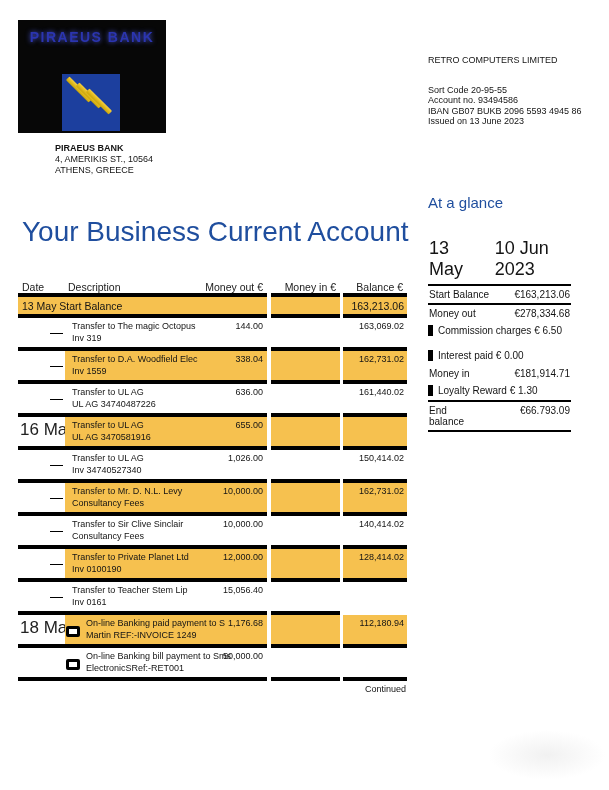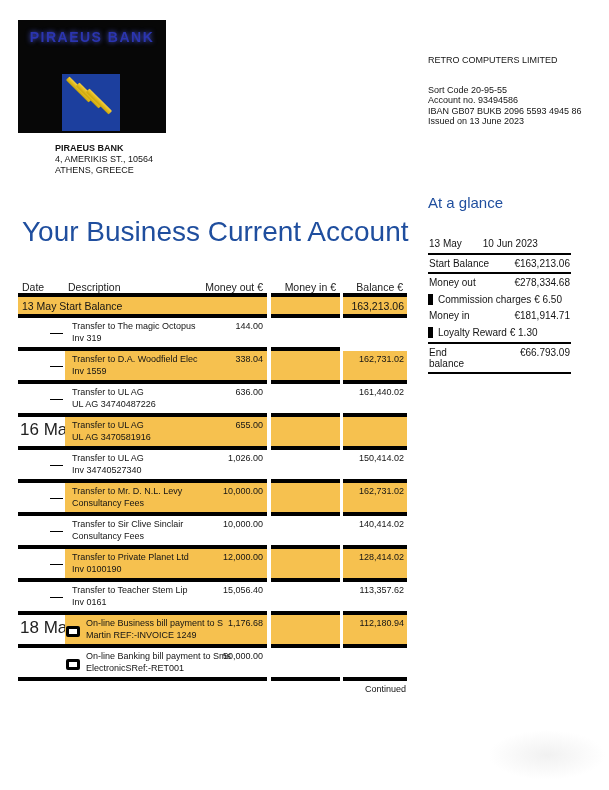--- a/index.html
+++ b/index.html
@@ -30,21 +30,21 @@
   
   .holder { position:absolute; left:428px; top:55px; font-size:9px; line-height:10.5px; }
   .holder .name { margin-bottom:19px; }
 
   
   .page-title { position:absolute; left:22px; top:216px; font-size:28px; color:var(--blue); }
 
   
   .glance { position:absolute; left:428px; top:194px; width:143px; font-size:10px; }
   .glance-title { font-size:15px; color:var(--blue); margin-bottom:27px; }
-  .glance-period { display:flex; font-size:10px; border-bottom:2px solid #000; padding:0 1px 4px 1px; }
+  .glance-period { display:flex; font-size:18px; border-bottom:2px solid #000; padding:0 1px 4px 1px; }
   .glance-period .p2 { margin-left:21px; }
   .g-row { display:flex; justify-content:space-between; padding:3px 1px; }
   .g-row.line { border-bottom:2px solid #000; }
   .g-marker { display:flex; align-items:center; padding:3px 0 2px 0; }
   .g-marker.sp { margin-top:9px; margin-bottom:2px; }
   .marker-bar { flex:0 0 5px; width:5px; height:11px; background:#000; margin-right:5px; }
   .g-end { border-top:2px solid #000; border-bottom:2px solid #000; margin-top:2px;gap:36px; }
   .g-note { margin-top:17px; font-size:8.5px; line-height:10.5px; padding-left:4px; }
 
   
@@ -128,20 +128,24 @@
     <span>€163,213.06</span>
   </div>
   <div class="g-row">
     <span>Money out</span>
     <span>€278,334.68</span>
   </div>
   <div class="g-marker">
     <span class="marker-bar"></span>
     <span>Commission charges € 6.50</span>
   </div>
+  <div class="g-marker sp">
+    <span class="marker-bar"></span>
+    <span>Interest paid € 0.00</span>
+  </div>
   <div class="g-row">
     <span>Money in</span>
     <span>€181,914.71</span>
   </div>
   <div class="g-marker">
     <span class="marker-bar"></span>
     <span>Loyalty Reward € 1.30</span>
   </div>
   <div class="g-row g-end">
     <span>End balance</span>
@@ -188,20 +192,23 @@
       <div class="band">
 
         <div class="desc1">Transfer to The magic Octopus</div>
         <div class="desc2">Inv 319</div>
         <span class="mout">144.00</span>
       </div>
     </div>
     <div class="gapA"></div>
     <div class="seg min"></div>
     <div class="gapB"></div>
+    <div class="seg bal">
+      <span class="bal-text">163,069.02</span>
+    </div>
   </div>
       <div class="flexrow t-row">
     <div class="seg main">
       <span class="row-date"></span>
       <span class="row-dash" style="display: block;"></span>
       <div class="band hl">
 
         <div class="desc1">Transfer to D.A. Woodfield Elec</div>
         <div class="desc2">Inv 1559</div>
         <span class="mout">338.04</span>
@@ -329,33 +336,30 @@
       <div class="band">
 
         <div class="desc1">Transfer to Teacher Stem Lip</div>
         <div class="desc2">Inv 0161</div>
         <span class="mout">15,056.40</span>
       </div>
     </div>
     <div class="gapA"></div>
     <div class="seg min"></div>
     <div class="gapB"></div>
-    <div class="seg bal">
-      <span class="bal-text">113,357.62</span>
-    </div>
   </div>
       <div class="flexrow t-row">
     <div class="seg main">
       <span class="row-date">18 May</span>
 
       <div class="band hl icon">
         <span class="bank-icon">
           <span class="bank-icon-inner"></span>
         </span>
-        <div class="desc1">On-line Business bill payment to S</div>
+        <div class="desc1">On-line Banking paid payment to S</div>
         <div class="desc2">Martin REF:-INVOICE 1249</div>
         <span class="mout">1,176.68</span>
       </div>
     </div>
     <div class="gapA"></div>
     <div class="seg min hl"></div>
     <div class="gapB"></div>
     <div class="seg bal hl">
       <span class="bal-text">112,180.94</span>
     </div>

